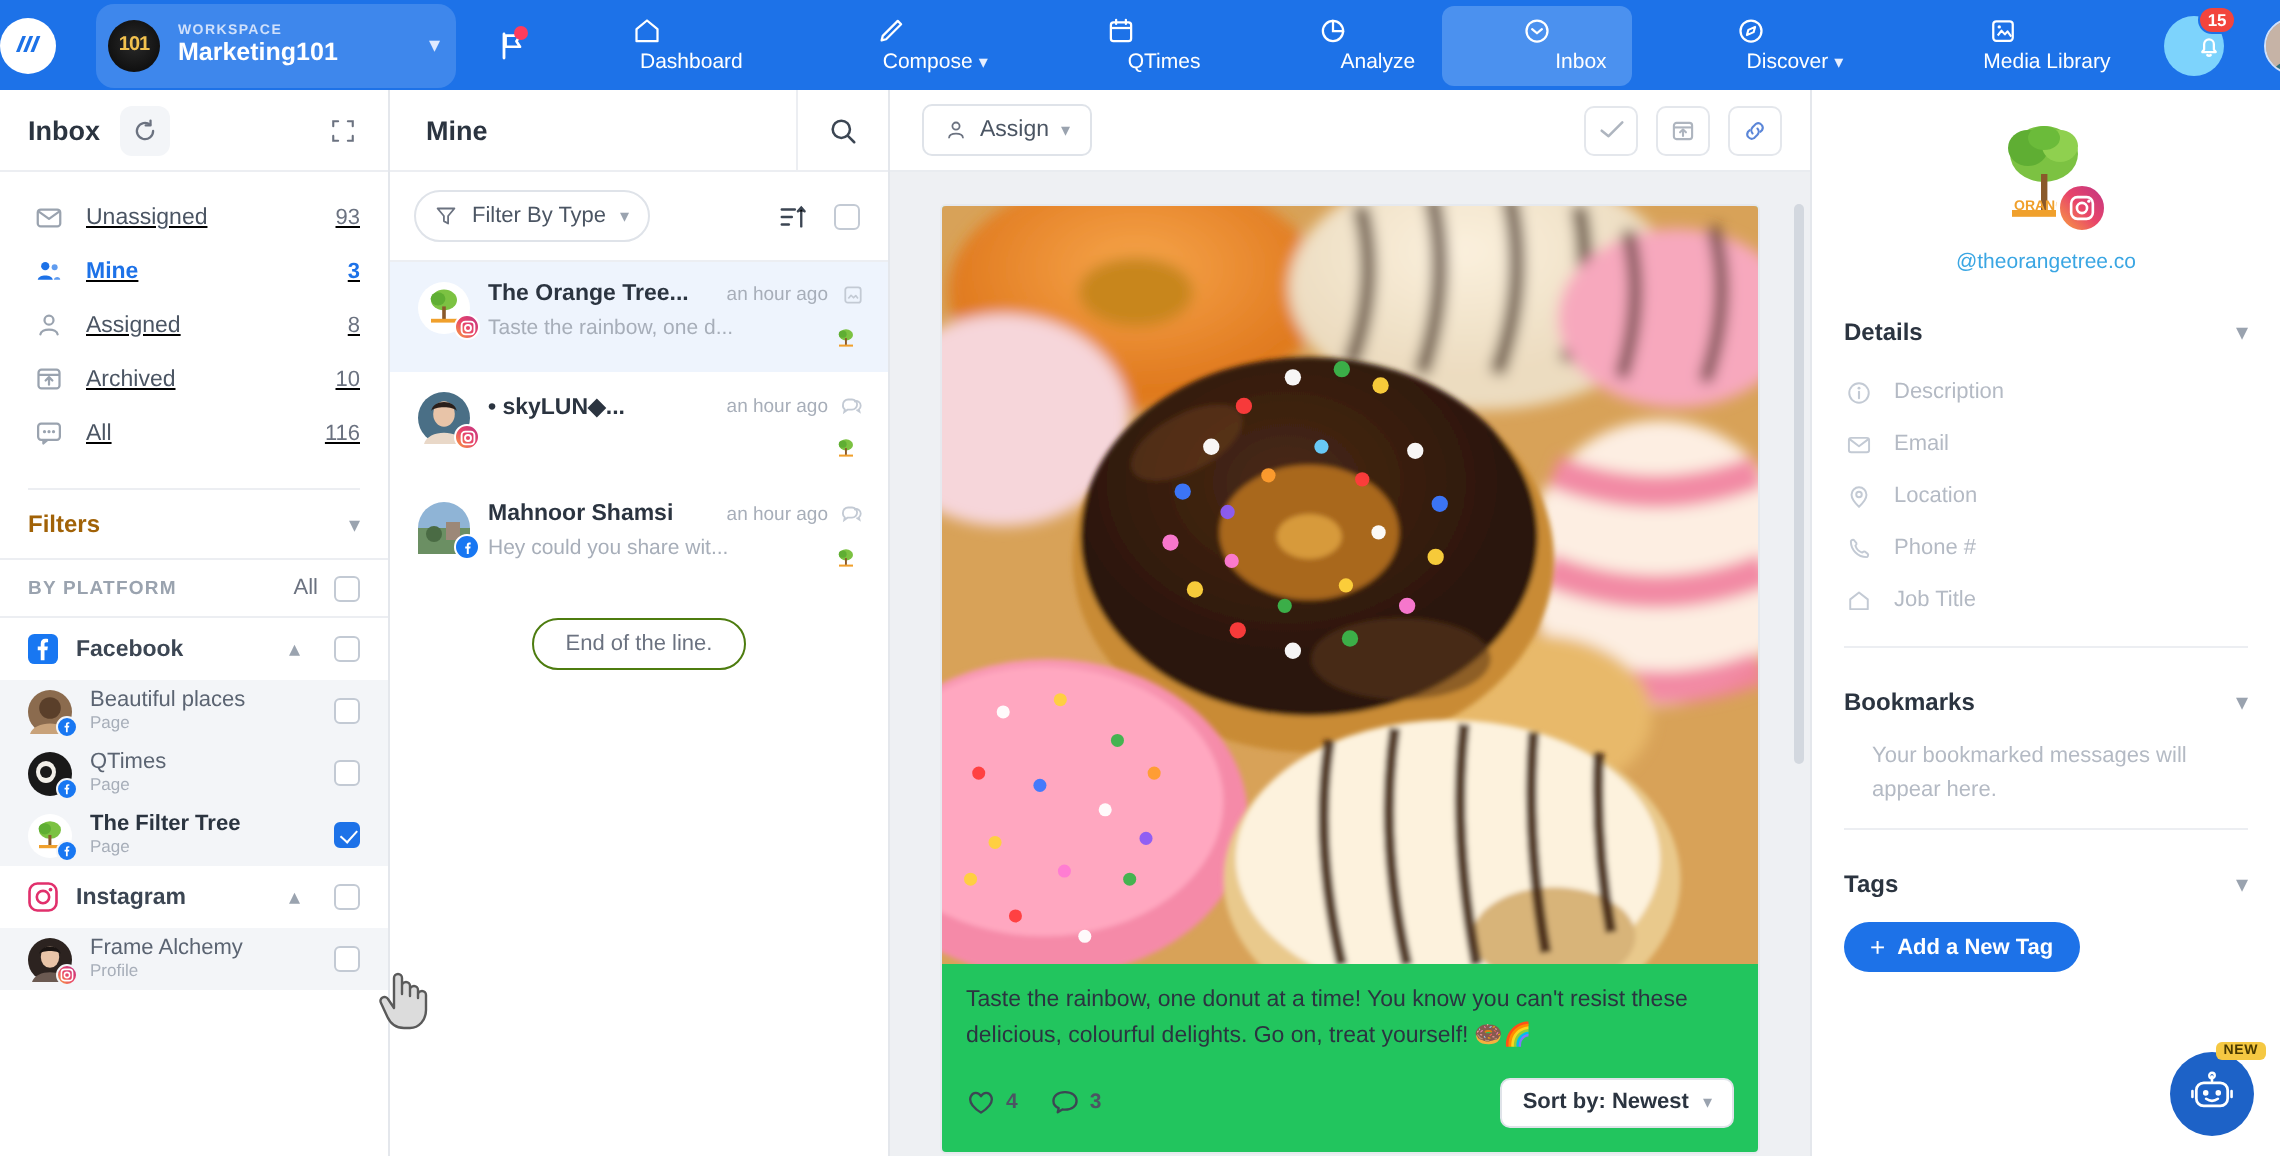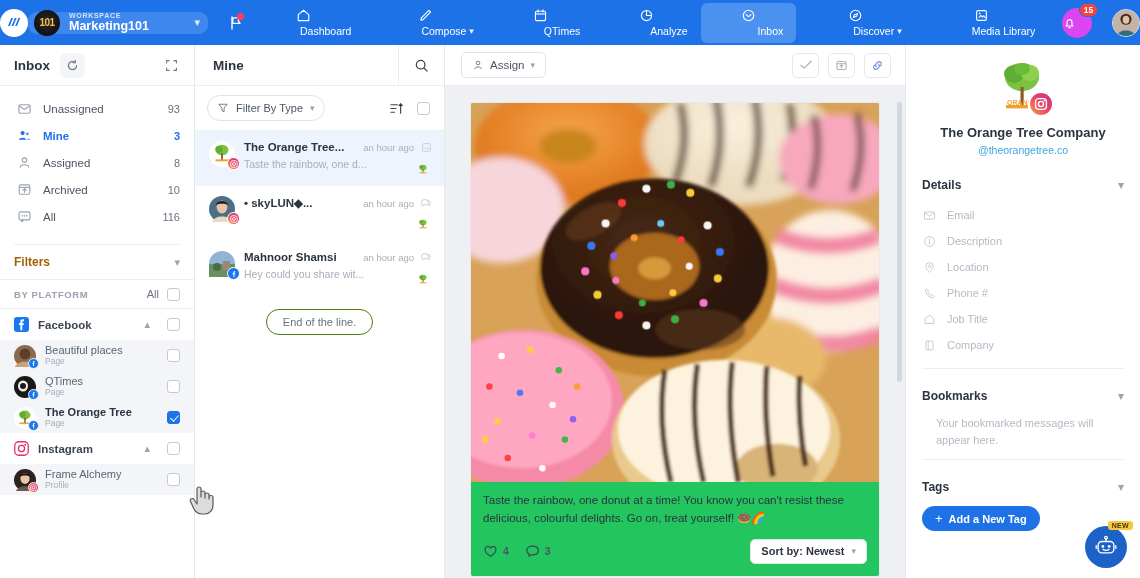--- a/index.html
+++ b/index.html
@@ -18,22 +18,22 @@
   }
   .logo-wrap { width: 56px; display: flex; align-items: center; justify-content: center; }
   .logo {
     width: 28px; height: 28px; border-radius: 50%; background: #ffffff;
     display: flex; align-items: center; justify-content: center;
   }
   .logo svg { display: block; }
 
   .ws-chip {
     display: flex; align-items: center; gap: 9px;
-    background: #3e87ec; border-radius: 9px; height: 22px;
-    padding: 0 8px 0 6px; min-width: 180px;
+    background: #3e87ec; border-radius: 9px; height: 42px;
+    padding: 0 8px 0 6px; min-width: 180px; margin-left: 20px;
   }
   .ws-avatar {
     width: 26px; height: 26px; border-radius: 50%;
     background: radial-gradient(circle at 50% 45%, #2a2a2a 0%, #111 70%);
     display:flex; align-items:center; justify-content:center;
     font-size: 10px; font-weight: bold; color: #f2c14e; letter-spacing: -0.5px;
     overflow: hidden; flex: 0 0 26px;
   }
   .ws-text { display: flex; flex-direction: column; line-height: 1.05; flex: 1; }
   .ws-label { font-size: 7px; color: #cfe0fb; letter-spacing: .7px; font-weight: 700; }
@@ -50,21 +50,21 @@
     display: flex; flex-direction: column; align-items: center; justify-content: center;
     gap: 2px; height: 40px; padding: 0 13px; border-radius: 6px; cursor: pointer;
     position: relative;
   }
   .nav-item.active { background: #4b91ef; }
   .nav-label { font-size: 10.5px; color: #ffffff; white-space: nowrap; margin-left: 44px; }
   .nav-row { display: flex; align-items: center; gap: 3px; }
   .nav-row .cv { font-size: 9px; color: #e7efff; }
 
   .bell-wrap { position: relative; margin-left: 14px; width: 30px; height: 30px;
-               border-radius: 50%; background: #d946ef; display:flex; align-items:center; justify-content:flex-start; }
+               border-radius: 50%; background: #7dd3fc; display:flex; align-items:center; justify-content:flex-end; }
   .bell-badge {
     position: absolute; top: -5px; right: -6px; background: #f2453d; color: #fff;
     font-size: 8.5px; font-weight: 700; border-radius: 9px; padding: 1px 4px; line-height: 1.2;
     border: 1.5px solid #1d72e8;
   }
   .user-avatar {
     width: 28px; height: 28px; border-radius: 50%; margin-left: 20px; overflow: hidden;
     background: #b9a89d; border: 1.5px solid #cfe0fb;
   }
   .kebab { margin-left: 10px; margin-right: 10px; display:flex; flex-direction: column; gap: 2.5px; align-items:center; cursor:pointer;}
@@ -83,21 +83,21 @@
     border-bottom: 1px solid #eceef2; flex: 0 0 41px;
   }
   .sb-title { font-size: 13.5px; font-weight: 700; color: #2b3440; }
   .refresh-btn {
     margin-left: 10px; width: 25px; height: 25px; border-radius: 6px; background: #f3f5f8;
     display:flex; align-items:center; justify-content:center; cursor: pointer;
   }
   .expand-btn { margin-left: auto; width: 18px; height: 18px; display:flex; align-items:center; justify-content:center; cursor:pointer; }
 
   .sb-scroll { flex: 1; overflow: hidden; position: relative; }
-  .folder-list { padding: 9px 0 6px; }
+  .folder-list { padding: 9px 0 6px; text-decoration: underline; }
   .folder {
     display: flex; align-items: center; height: 27px; padding: 0 14px 0 16px; cursor: pointer;
     gap: 11px;
   }
   .folder .ic { width: 16px; height: 16px; display:flex; align-items:center; justify-content:center; flex:0 0 16px;}
   .folder .nm { font-size: 11.5px; color: #4b5563; flex: 1; }
   .folder .ct { font-size: 11px; color: #6b7280; }
   .folder.active .nm, .folder.active .ct { color: #1d72e8; font-weight: 700; }
 
   .sb-divider { height: 1px; background: #eceef2; margin: 8px 14px 0; }
@@ -578,21 +578,21 @@
               <rect x="10.2" y="10.5" width="1.5" height="6" fill="#8a5a2b"></rect>
               <rect x="5.5" y="15.5" width="11" height="1.6" fill="#f0a02c"></rect>
             </svg>
             <span class="badge" style="background:#1877f2;">
               <svg width="7" height="7" viewBox="0 0 16 16">
                   <path d="M10.3 8.6 L10.6 6.6 L8.8 6.6 L8.8 5.4 C8.8 4.8 9.05 4.4 9.95 4.4 L10.7 4.4 L10.7 2.6 C10.3 2.55 9.75 2.5 9.2 2.5 C7.75 2.5 6.8 3.35 6.8 5.1 L6.8 6.6 L5.2 6.6 L5.2 8.6 L6.8 8.6 L6.8 14 L8.8 14 L8.8 8.6 Z" fill="#fff"></path>
                 </svg>
             </span>
           </span>
           <span class="acct-txt">
-            <span class="acct-nm">The Orange Tree</span>
+            <span class="acct-nm">The Filter Tree</span>
             <span class="acct-sub">Page</span>
           </span>
           <span class="cbox checked"></span>
         </div>
 
         <div class="plat-group-head">
           <svg width="15" height="15" viewBox="0 0 16 16">
             <rect x="0.8" y="0.8" width="14.4" height="14.4" rx="4.2" fill="none" stroke="#e1306c" stroke-width="1.4"></rect>
             <circle cx="8" cy="8" r="3.3" fill="none" stroke="#e1306c" stroke-width="1.4"></circle>
             <circle cx="12" cy="4" r="1" fill="#e1306c"></circle>
@@ -973,53 +973,52 @@
             <text x="17" y="50" font-family="Liberation Sans, sans-serif" font-size="7" font-weight="bold" fill="#f0a02c">ORANGE</text>
           </svg>
           <span class="pl-badge">
             <svg width="14" height="14" viewBox="0 0 16 16">
               <rect x="1.8" y="1.8" width="12.4" height="12.4" rx="3.6" fill="none" stroke="#fff" stroke-width="1.5"></rect>
               <circle cx="8" cy="8" r="2.9" fill="none" stroke="#fff" stroke-width="1.5"></circle>
               <circle cx="11.9" cy="4.1" r=".9" fill="#fff"></circle>
             </svg>
           </span>
         </div>
-        <div class="profile-name">The Orange Tree Company</div>
         <div class="profile-handle">@theorangetree.co</div>
       </div>
 
       <div class="rp-section-head">
         <span class="t">Details</span>
         <span class="cv">▾</span>
-      </div>
-
-      <div class="detail-row">
-        <span class="ic">
-          <svg width="13" height="13" viewBox="0 0 16 16">
-            <rect x="1.8" y="3.6" width="12.4" height="8.8" rx="1.4" fill="none" stroke="#c3cad4" stroke-width="1.2"></rect>
-            <path d="M2.2 4.4 L8 8.8 L13.8 4.4" fill="none" stroke="#c3cad4" stroke-width="1.2" stroke-linejoin="round"></path>
-          </svg>
-        </span>
-        <span class="t">Email</span>
       </div>
 
       <div class="detail-row">
         <span class="ic">
           <svg width="13" height="13" viewBox="0 0 16 16">
             <circle cx="8" cy="8" r="6" fill="none" stroke="#c3cad4" stroke-width="1.2"></circle>
             <path d="M8 7.2 L8 11.2" stroke="#c3cad4" stroke-width="1.3" stroke-linecap="round"></path>
             <circle cx="8" cy="5" r=".9" fill="#c3cad4"></circle>
           </svg>
         </span>
         <span class="t">Description</span>
       </div>
 
       <div class="detail-row">
         <span class="ic">
           <svg width="13" height="13" viewBox="0 0 16 16">
+            <rect x="1.8" y="3.6" width="12.4" height="8.8" rx="1.4" fill="none" stroke="#c3cad4" stroke-width="1.2"></rect>
+            <path d="M2.2 4.4 L8 8.8 L13.8 4.4" fill="none" stroke="#c3cad4" stroke-width="1.2" stroke-linejoin="round"></path>
+          </svg>
+        </span>
+        <span class="t">Email</span>
+      </div>
+
+      <div class="detail-row">
+        <span class="ic">
+          <svg width="13" height="13" viewBox="0 0 16 16">
             <path d="M8 14 C8 14 12.6 9.6 12.6 6.6 A4.6 4.6 0 0 0 3.4 6.6 C3.4 9.6 8 14 8 14 Z" fill="none" stroke="#c3cad4" stroke-width="1.2"></path>
             <circle cx="8" cy="6.5" r="1.7" fill="none" stroke="#c3cad4" stroke-width="1.2"></circle>
           </svg>
         </span>
         <span class="t">Location</span>
       </div>
 
       <div class="detail-row">
         <span class="ic">
           <svg width="13" height="13" viewBox="0 0 16 16">
@@ -1031,29 +1030,20 @@
 
       <div class="detail-row">
         <span class="ic">
           <svg width="13" height="13" viewBox="0 0 16 16">
             <path d="M2.6 7 L8 2.8 L13.4 7 L13.4 13 L2.6 13 Z" fill="none" stroke="#c3cad4" stroke-width="1.2" stroke-linejoin="round"></path>
           </svg>
         </span>
         <span class="t">Job Title</span>
       </div>
 
-      <div class="detail-row">
-        <span class="ic">
-          <svg width="13" height="13" viewBox="0 0 16 16">
-            <rect x="3.6" y="2.6" width="8.8" height="10.8" rx="1" fill="none" stroke="#c3cad4" stroke-width="1.2"></rect>
-            <path d="M6.4 2.6 L6.4 13.4" stroke="#c3cad4" stroke-width="1.1"></path>
-          </svg>
-        </span>
-        <span class="t">Company</span>
-      </div>
 
       <div class="rp-divider"></div>
 
       <div class="rp-section-head">
         <span class="t">Bookmarks</span>
         <span class="cv">▾</span>
       </div>
       <div class="bm-empty">Your bookmarked messages will appear here.</div>
 
       <div class="rp-divider"></div>

